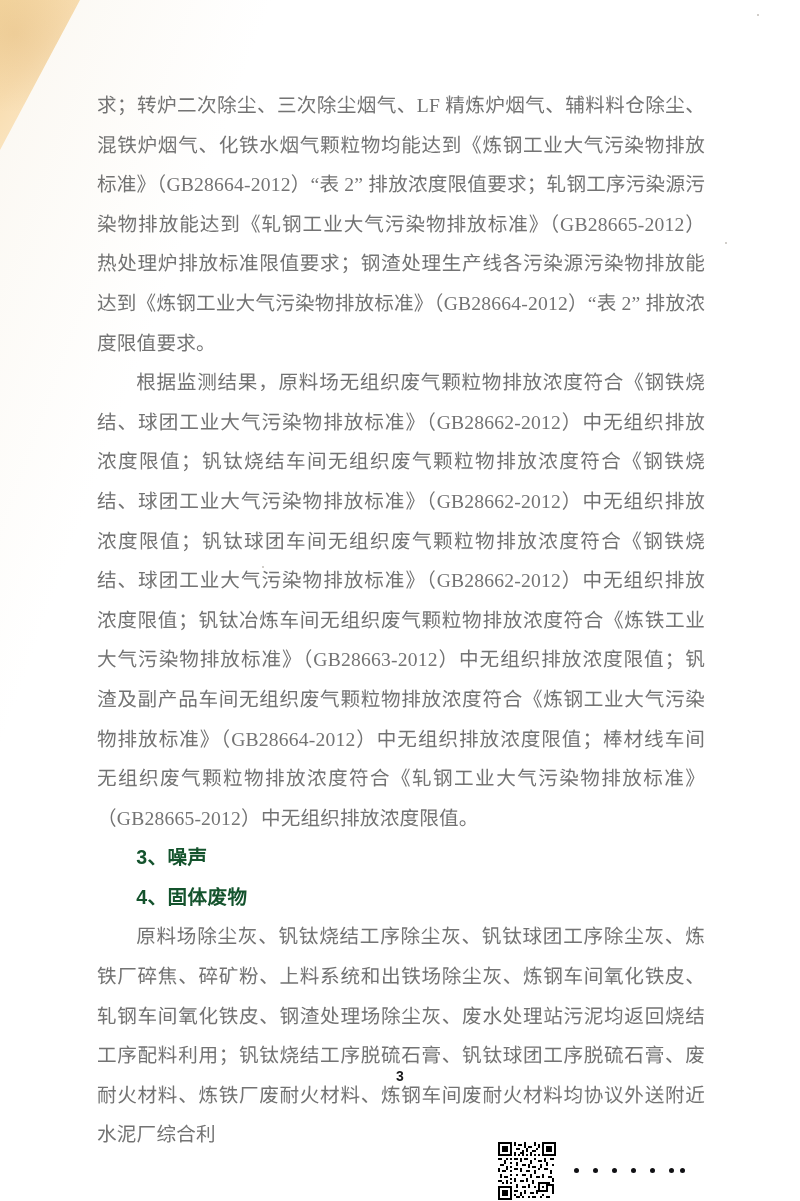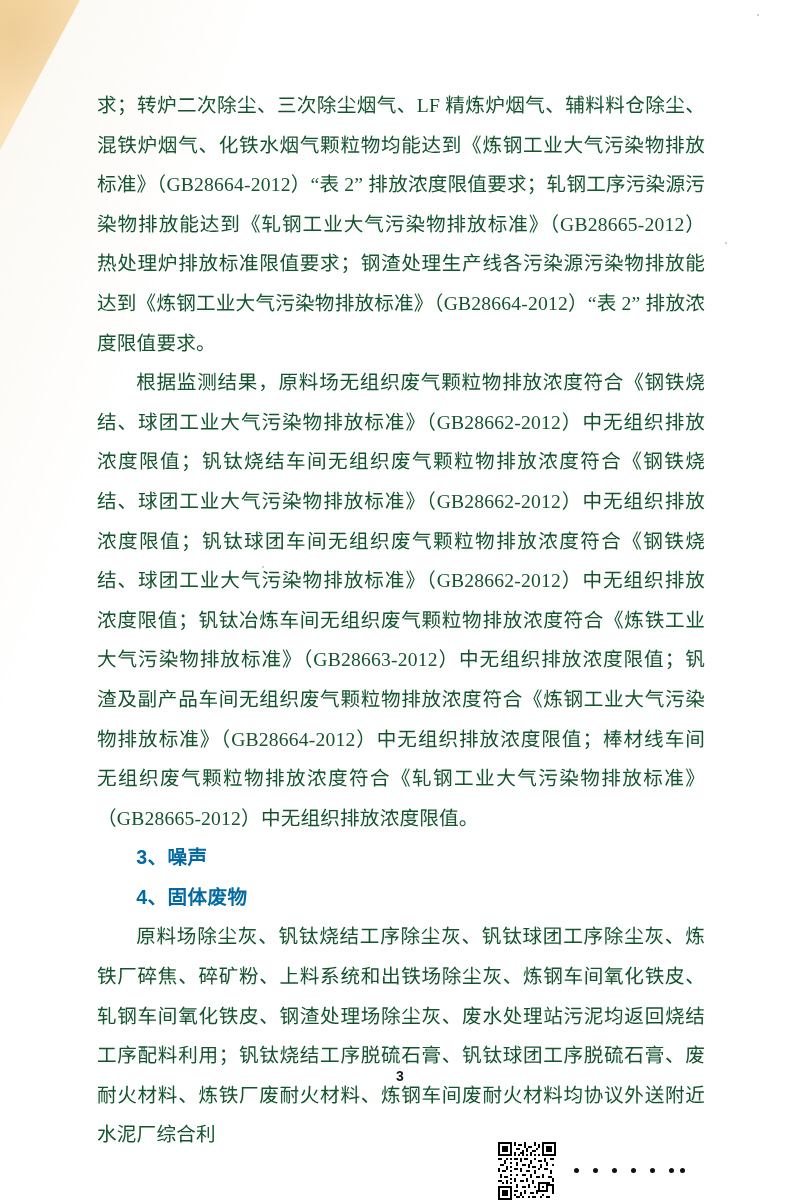--- a/index.html
+++ b/index.html
@@ -48,37 +48,37 @@
     position: absolute;
     left: 97px;
     top: 86px;
     width: 608px;
   }
 
   .para {
     margin: 0;
     font-size: 19.6px;
     line-height: 39.6px;
-    color: #14532d;
+    color: #737373;
     letter-spacing: 0.2px;
     text-align: justify;
     text-justify: inter-character;
     font-family: "Liberation Serif", "DejaVu Serif", serif;
     font-weight: 500;
     -webkit-font-smoothing: none;
   }
   .para.indent {
     text-indent: 2em;
     font-family: Liberation Serif, serif;
   }
   .heading {
     margin: 0;
     font-size: 19.6px;
     line-height: 39.6px;
-    color: #0369a1;
+    color: #14532d;
     font-weight: 700;
     text-indent: 2em;
     font-family: "Liberation Sans", "DejaVu Sans", sans-serif;
     letter-spacing: 0.4px;
   }
 
   .page-number {
     position: absolute;
     left: 0;
     right: 0;

